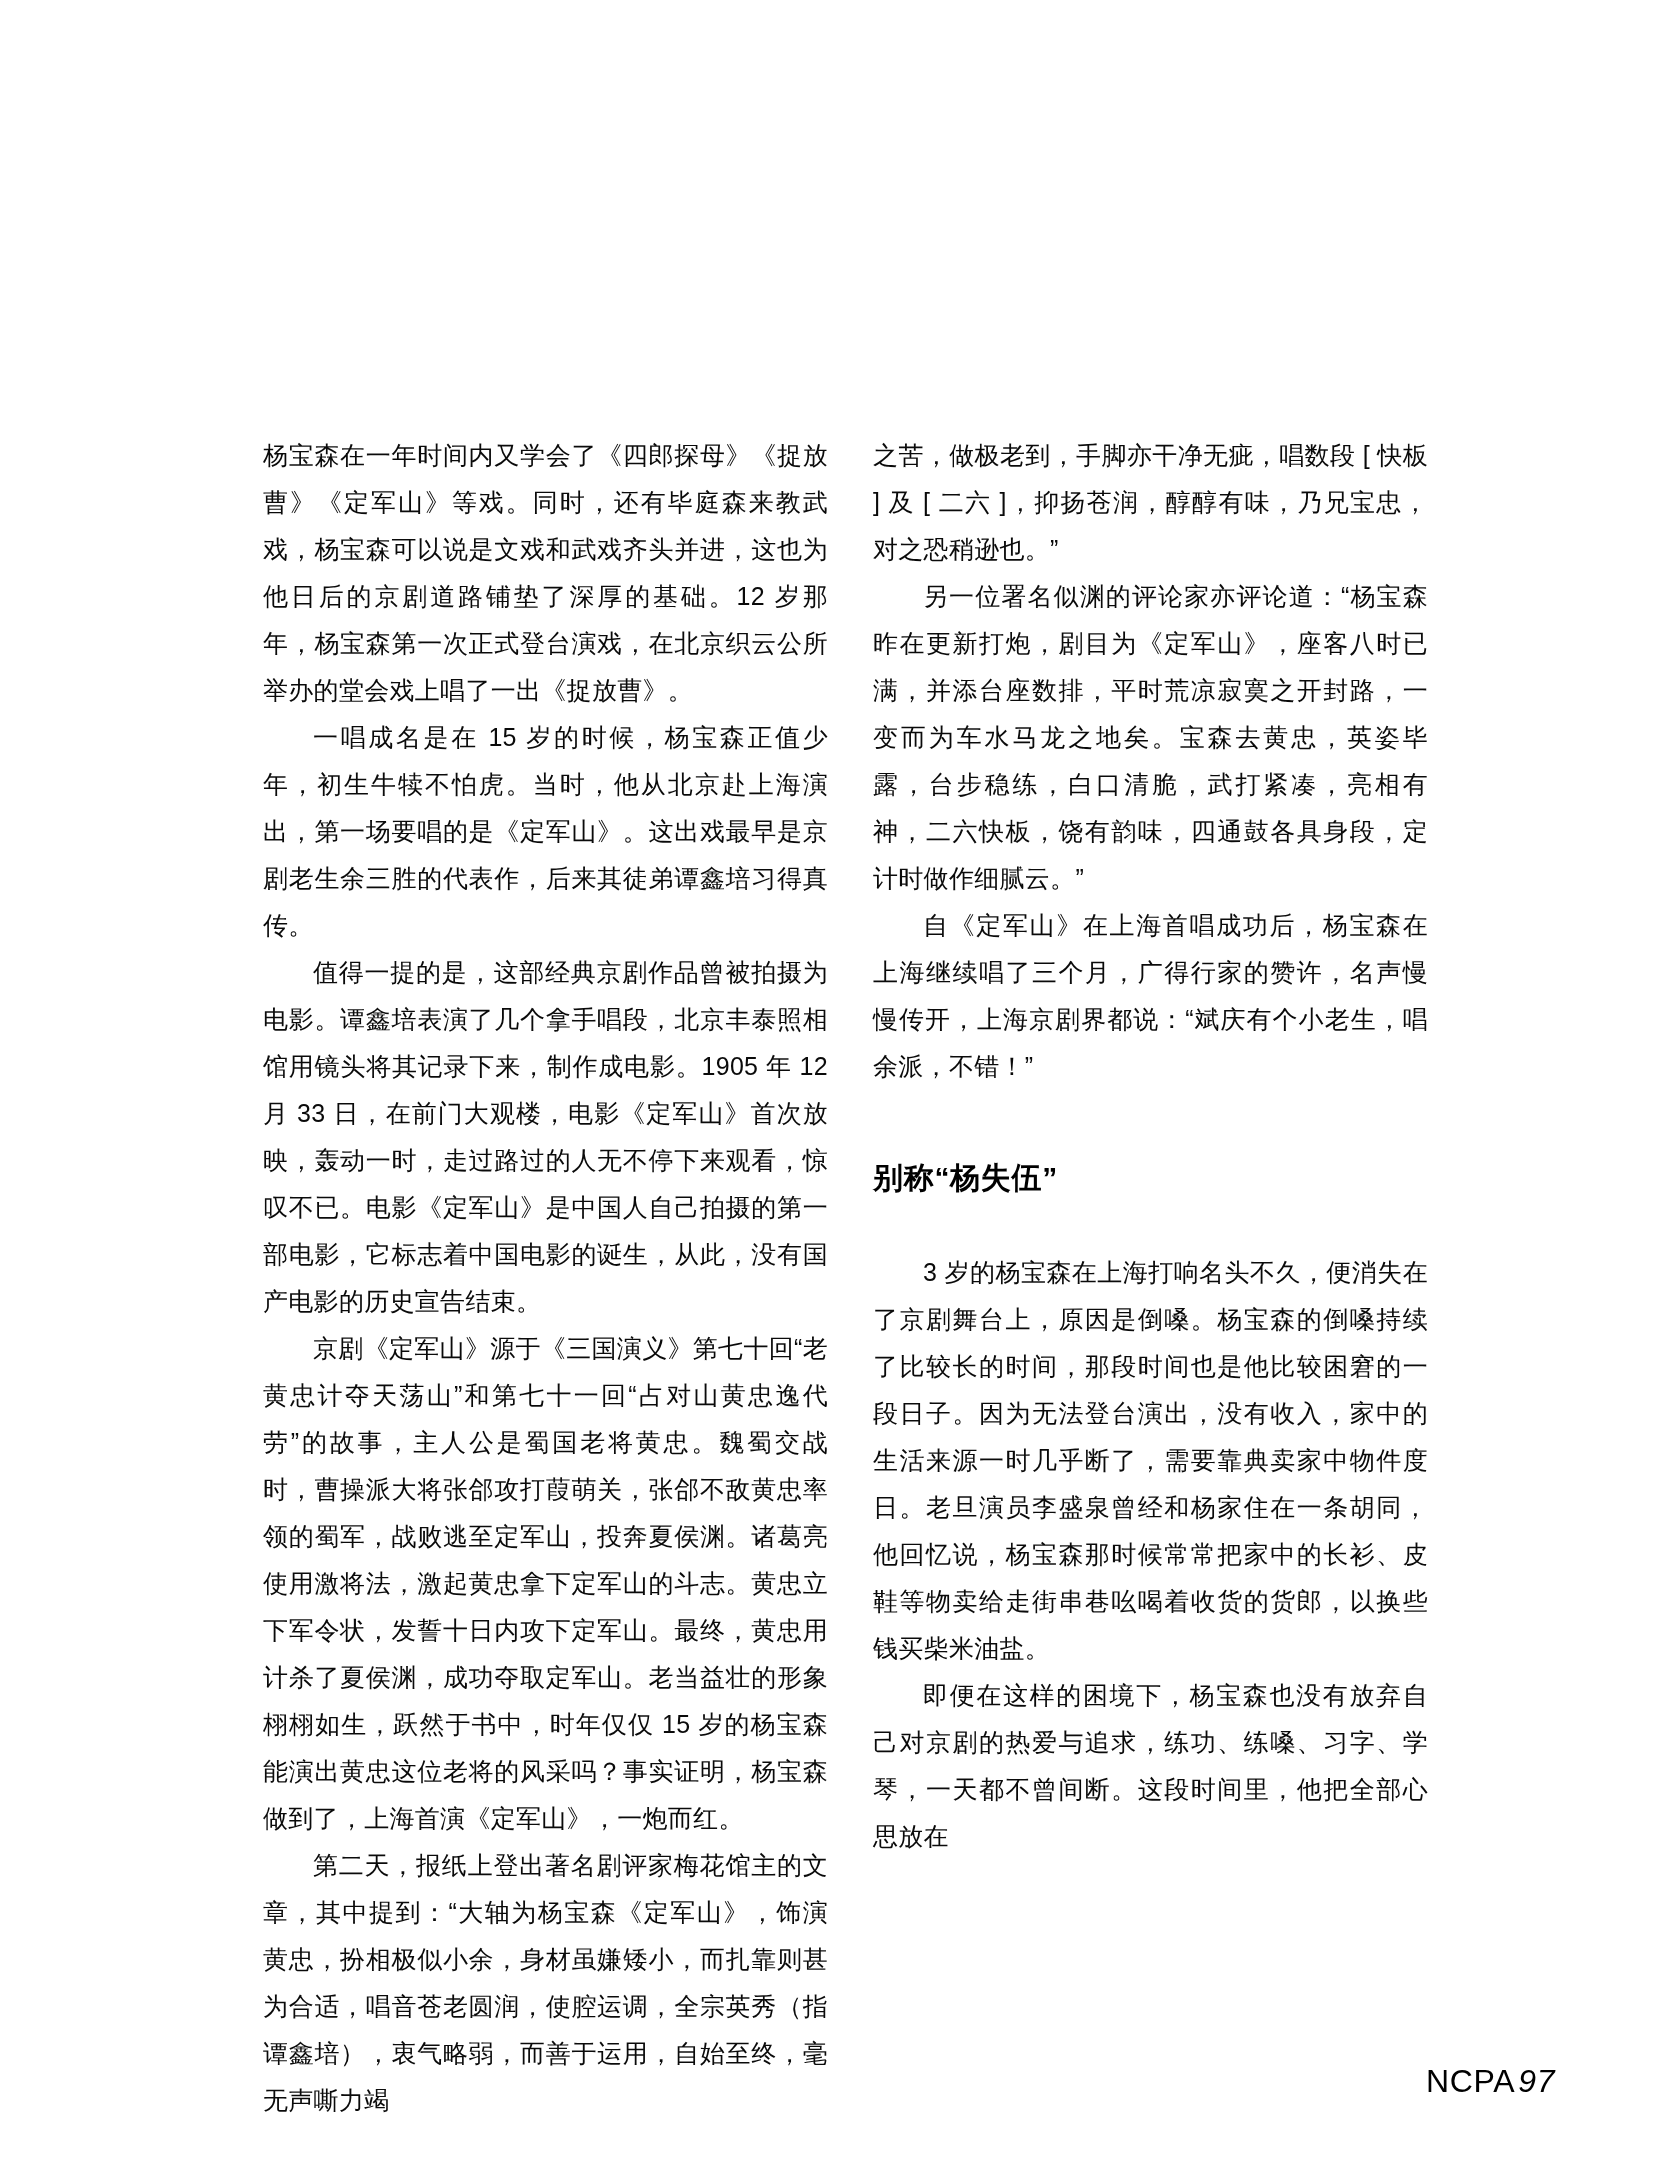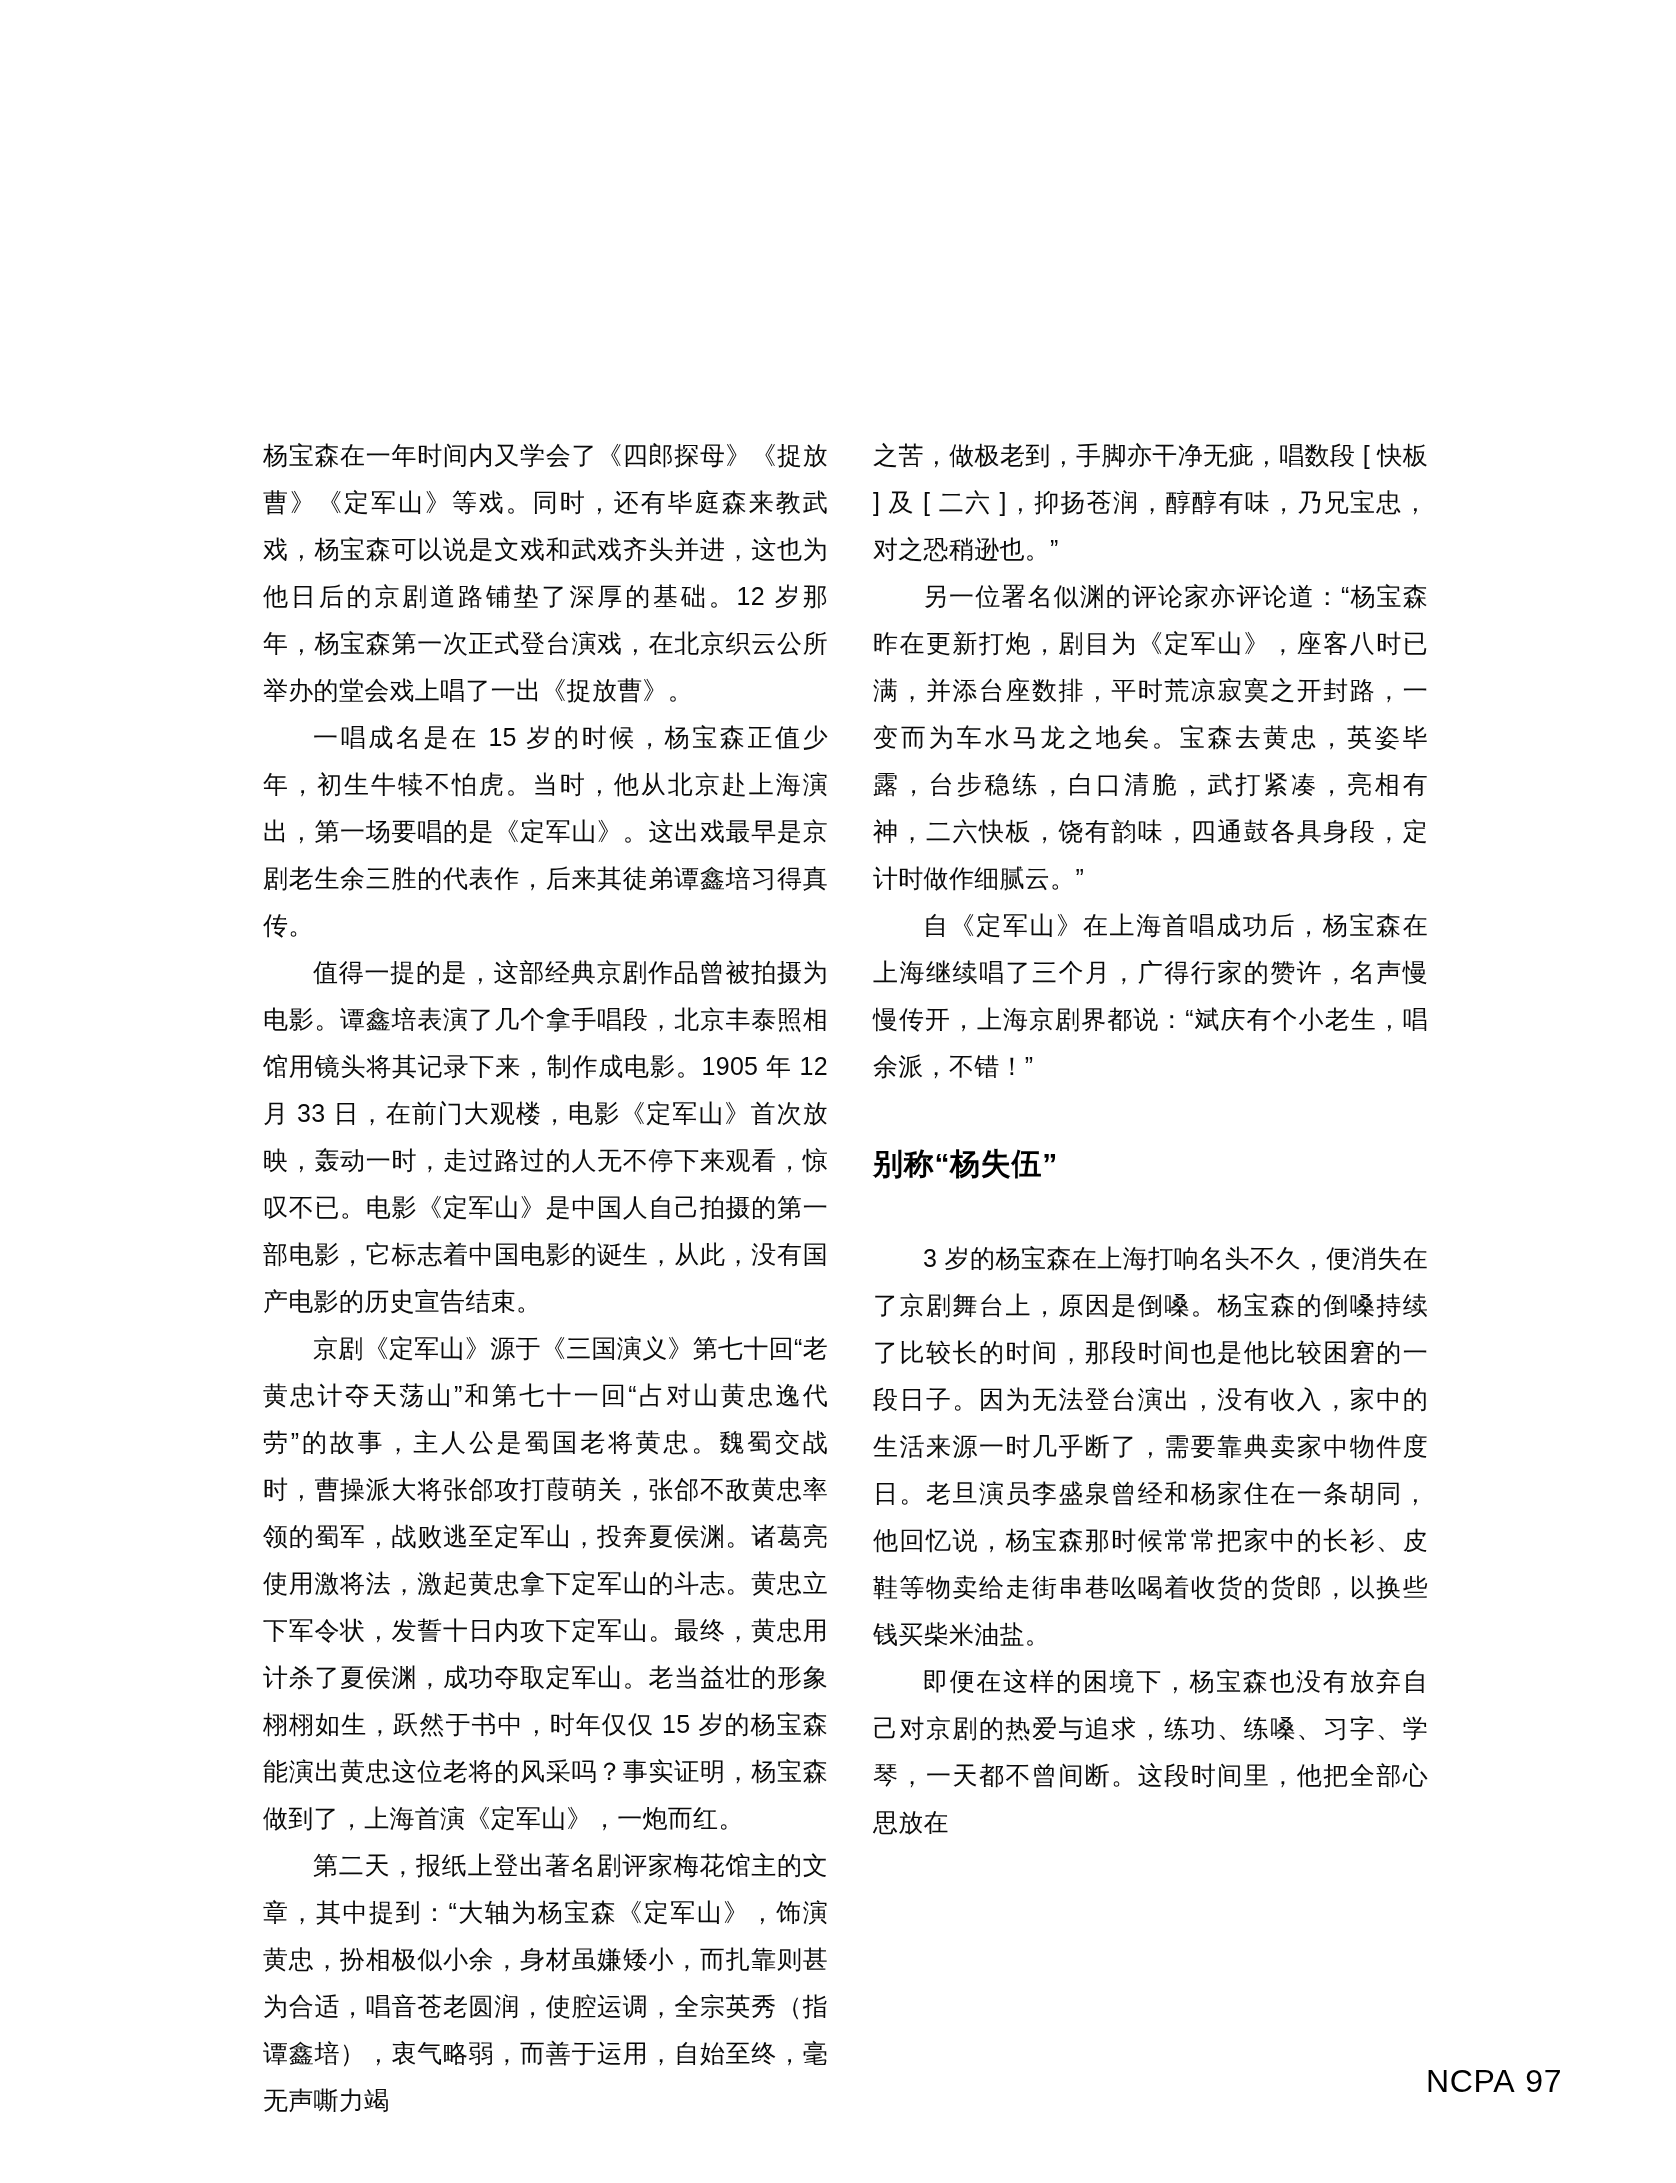--- a/index.html
+++ b/index.html
@@ -30,36 +30,36 @@
     text-align: justify;
     letter-spacing: 0.3px;
     margin: 0;
     color: #0a0a0a;
   }
   .para.indent { text-indent: 2em; }
   .heading {
     font-size: 30px;
     line-height: 40px;
     font-weight: 700;
-    margin: 54px 0 51px 0;
+    margin: 68px 0 51px 0;
     letter-spacing: 0.7px;
     color: #000000;
   }
   .footer {
     position: absolute;
     top: 2064px;
     left: 1426px;
     font-size: 32px;
     line-height: 34px;
     font-weight: 400;
     color: #000000;
     letter-spacing: 0.7px;
     white-space: nowrap;
   }
-  .footer .pgnum { margin-left: 10px; }
+  .footer .pgnum { margin-left: 3px; font-style: italic; }
 </style>
 </head>
 <body>
 
 <div class="page">
   <div class="col col-left">
       <div class="para">杨宝森在一年时间内又学会了《四郎探母》《捉放曹》《定军山》等戏。同时，还有毕庭森来教武戏，杨宝森可以说是文戏和武戏齐头并进，这也为他日后的京剧道路铺垫了深厚的基础。12 岁那年，杨宝森第一次正式登台演戏，在北京织云公所举办的堂会戏上唱了一出《捉放曹》。</div>
       <div class="para indent">一唱成名是在 15 岁的时候，杨宝森正值少年，初生牛犊不怕虎。当时，他从北京赴上海演出，第一场要唱的是《定军山》。这出戏最早是京剧老生余三胜的代表作，后来其徒弟谭鑫培习得真传。</div>
       <div class="para indent">值得一提的是，这部经典京剧作品曾被拍摄为电影。谭鑫培表演了几个拿手唱段，北京丰泰照相馆用镜头将其记录下来，制作成电影。1905 年 12 月 33 日，在前门大观楼，电影《定军山》首次放映，轰动一时，走过路过的人无不停下来观看，惊叹不已。电影《定军山》是中国人自己拍摄的第一部电影，它标志着中国电影的诞生，从此，没有国产电影的历史宣告结束。</div>
       <div class="para indent">京剧《定军山》源于《三国演义》第七十回“老黄忠计夺天荡山”和第七十一回“占对山黄忠逸代劳”的故事，主人公是蜀国老将黄忠。魏蜀交战时，曹操派大将张郃攻打葭萌关，张郃不敌黄忠率领的蜀军，战败逃至定军山，投奔夏侯渊。诸葛亮使用激将法，激起黄忠拿下定军山的斗志。黄忠立下军令状，发誓十日内攻下定军山。最终，黄忠用计杀了夏侯渊，成功夺取定军山。老当益壮的形象栩栩如生，跃然于书中，时年仅仅 15 岁的杨宝森能演出黄忠这位老将的风采吗？事实证明，杨宝森做到了，上海首演《定军山》，一炮而红。</div>

